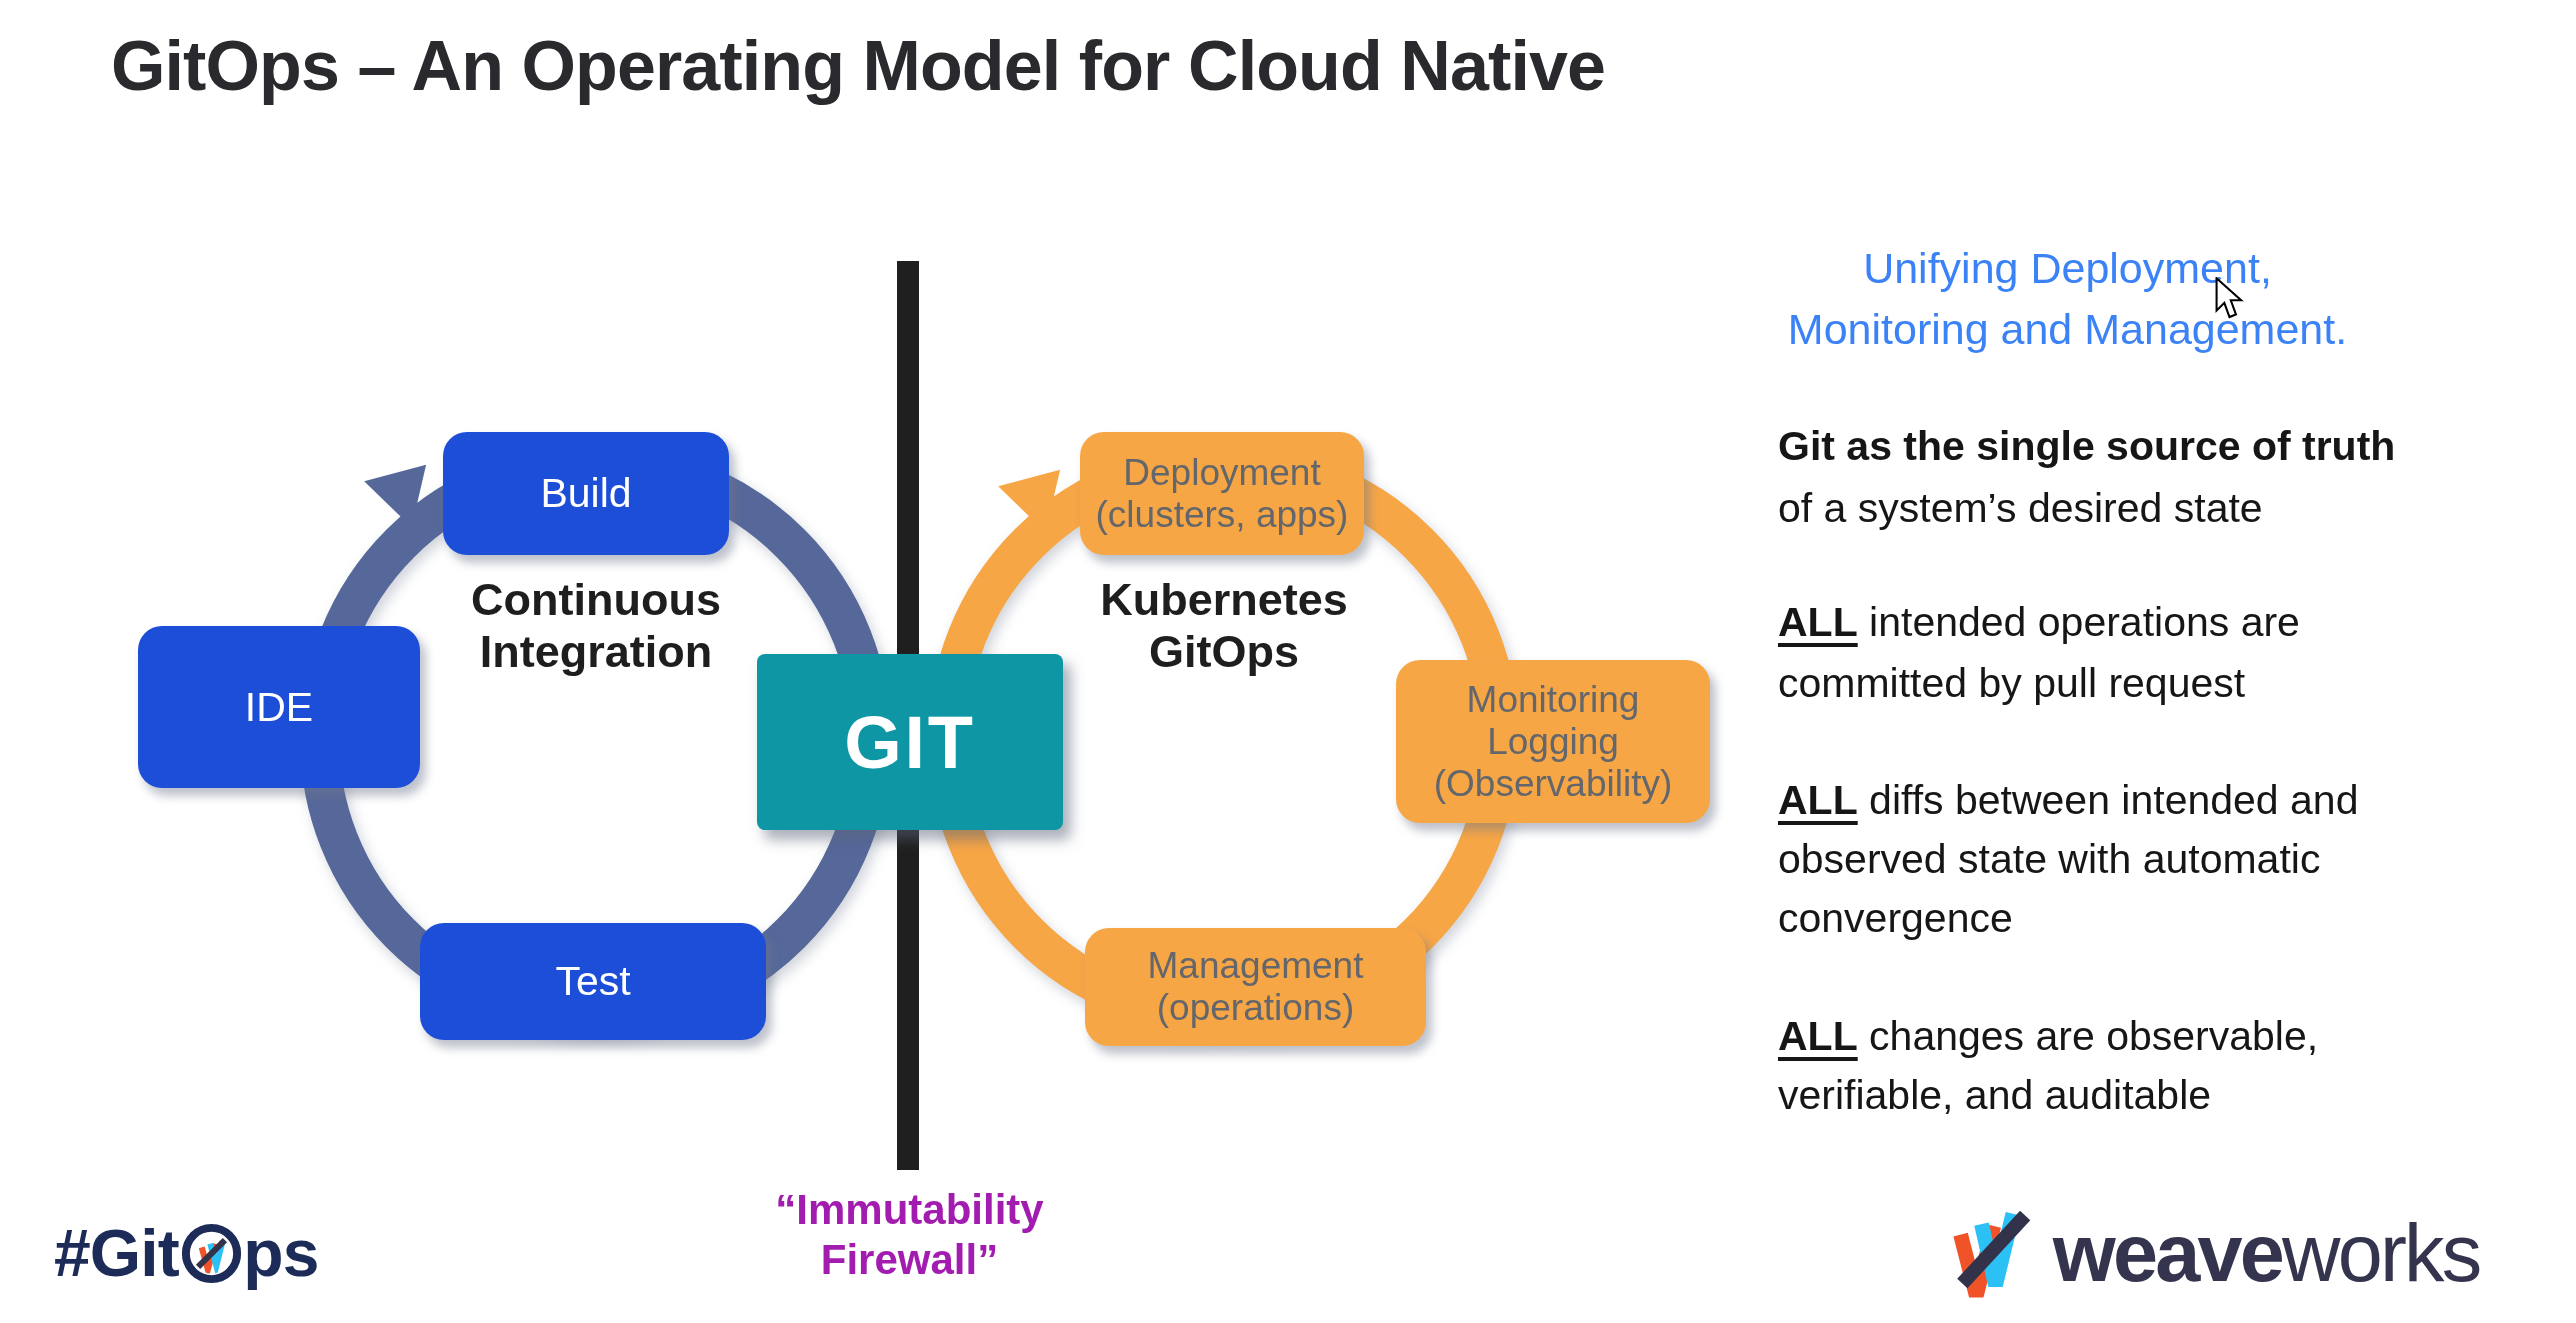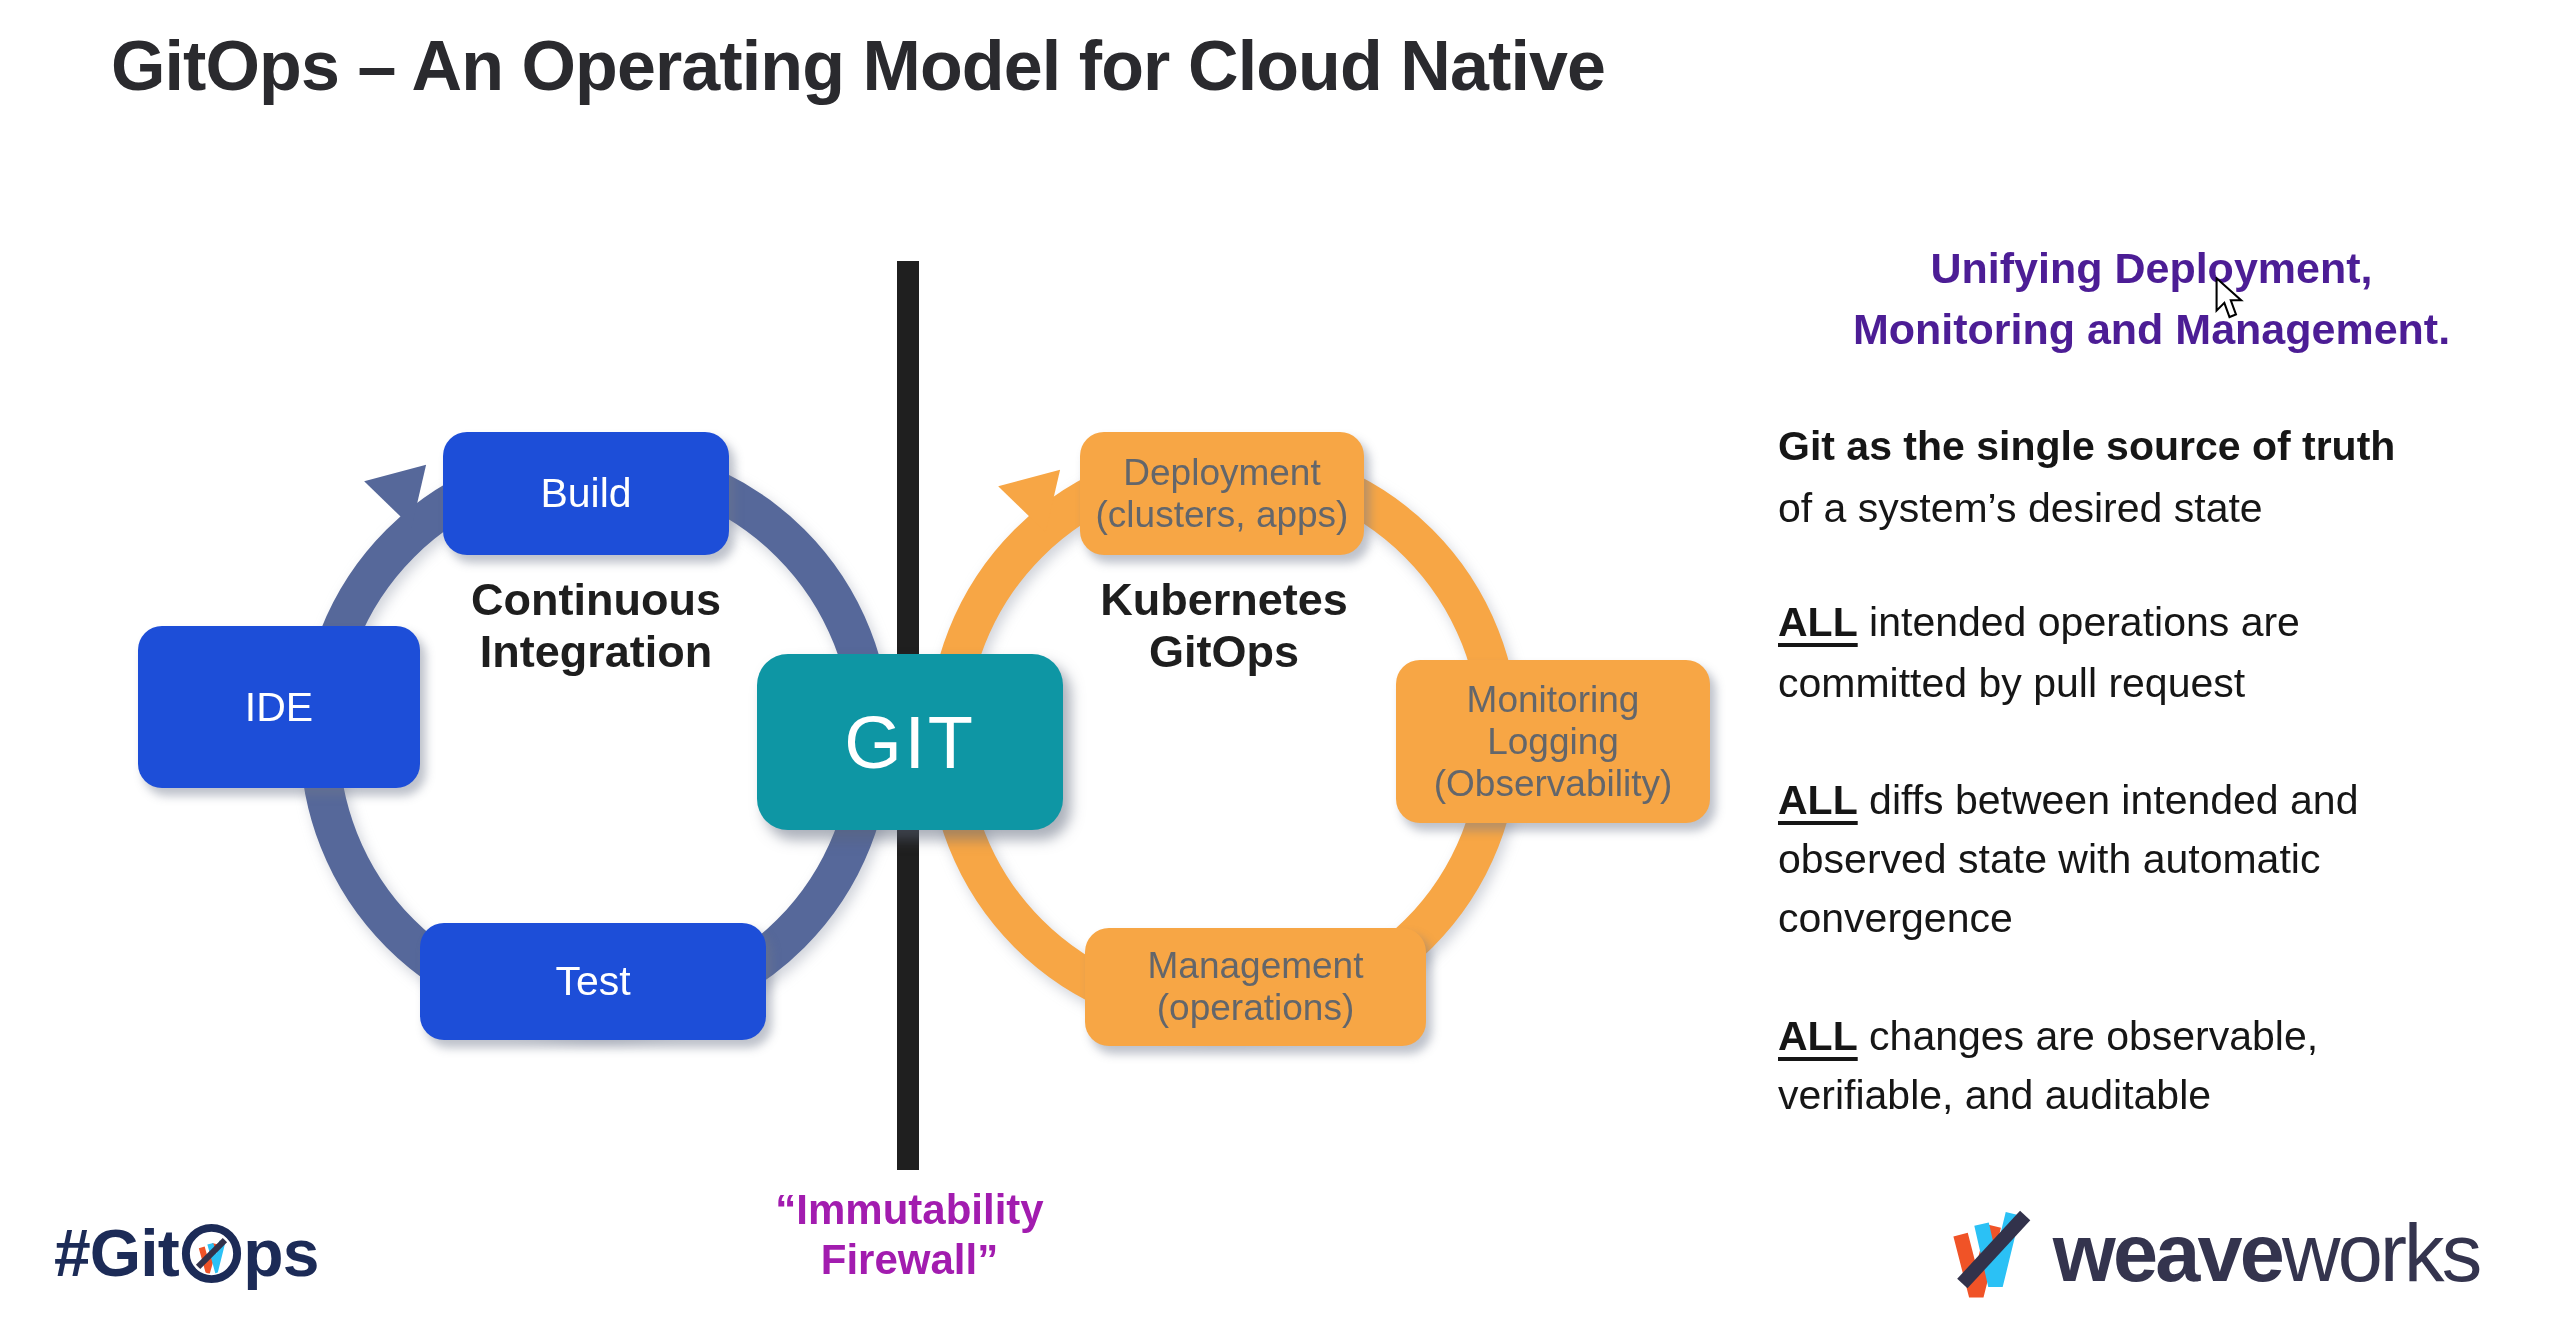--- a/index.html
+++ b/index.html
@@ -35,40 +35,40 @@
   .node.blue{background:#1d4ed8;color:#ffffff;font-size:41px;justify-content:center;}
   .node.orange{background:#f7a645;color:#63666b;font-size:37px;line-height:42px;}
   .node-build{left:443px;top:432px;width:286px;height:123px;}
   .node-ide{left:138px;top:626px;width:282px;height:162px;}
   .node-test{left:420px;top:923px;width:346px;height:117px;}
   .node-deployment{left:1080px;top:432px;width:284px;height:123px;}
   .node-monitoring{left:1396px;top:660px;width:314px;height:163px;}
   .node-management{left:1085px;top:928px;width:341px;height:118px;}
   .git-node{
     position:absolute;left:757px;top:654px;width:306px;height:176px;z-index:5;
-    background:#0e96a4;border-radius:31px;display:flex;align-items:center;justify-content:center;
-    color:#ffffff;font-size:74px;font-weight:normal;letter-spacing:2.8px;
+    background:#0e96a4;border-radius:8px;display:flex;align-items:center;justify-content:center;
+    color:#ffffff;font-size:74px;font-weight:bold;letter-spacing:2.8px;
     box-shadow:7.4px 9.2px 13px rgba(90,100,120,.5);
   }
   
   .cycle-caption{
     position:absolute;z-index:4;width:462px;text-align:center;font-weight:bold;color:#1e1e1e;
     font-size:45px;line-height:52px;top:574px;
   }
   .caption-left{left:365px;}
   .caption-right{left:993px;}
   
   .firewall-label{
     position:absolute;left:711px;top:1185px;width:397px;z-index:4;text-align:center;
     font-weight:bold;font-size:42px;line-height:50px;color:#a21caf;
   }
   
   .sb-heading{
-    position:absolute;left:1745px;top:238px;width:813px;text-align:center;
-    font-weight:bold;font-size:43px;line-height:61px;color:#4c1d95;
+    position:absolute;left:1661px;top:238px;width:813px;text-align:center;
+    font-weight:normal;font-size:43px;line-height:61px;color:#3b82f6;
   }
   .sb-p{position:absolute;left:1778px;font-size:41px;color:#161616;white-space:nowrap;}
   .sb-p1{top:415px;line-height:62px;}
   .sb-p2{top:592px;line-height:61px;}
   .sb-p3{top:771px;line-height:59px;}
   .sb-p4{top:1007px;line-height:59px;}
   .bold{font-weight:bold;}
   .all{
     font-weight:bold;text-decoration:underline;
     text-decoration-thickness:3.7px;text-underline-offset:6.5px;

